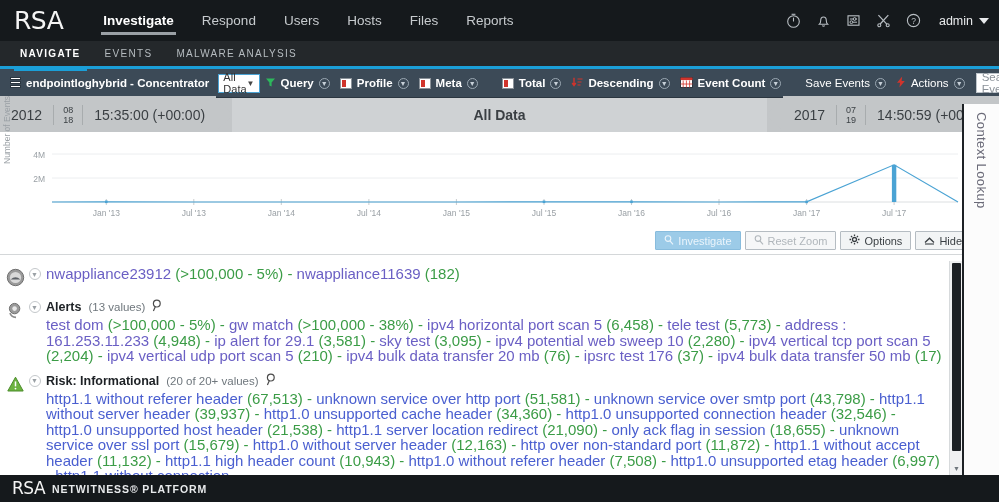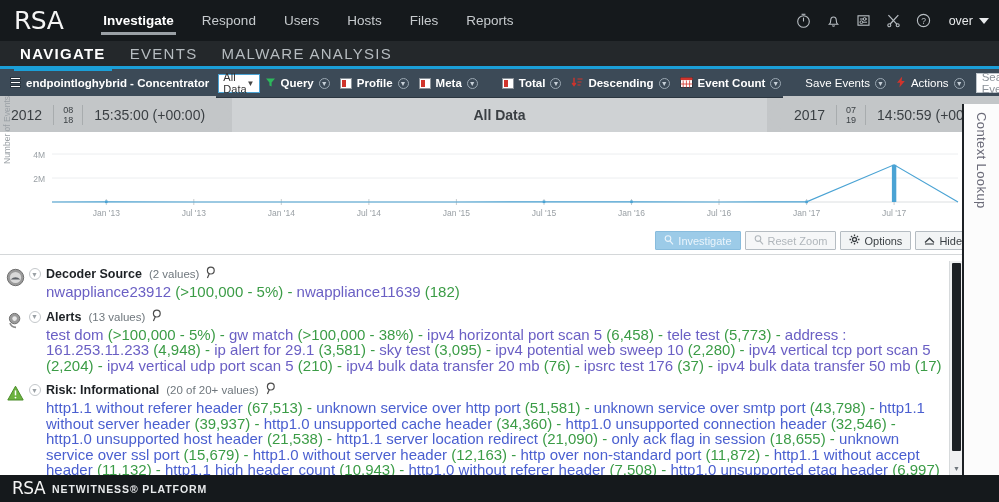--- a/index.html
+++ b/index.html
@@ -52,21 +52,21 @@
     width: 0; height: 0; border-left: 5px solid transparent;
     border-right: 5px solid transparent; border-top: 6px solid #e8eaec;
   }
 
   
   .subnav {
     height: 28px; background: #24282b; display: flex; align-items: center;
     padding: 0 8px; border-bottom: 3px solid #1b9fd8;
   }
   .subnav-item {
-    color: #b6bcc0; font-size: 15px; letter-spacing: 1.3px;
+    color: #b6bcc0; font-size: 10px; letter-spacing: 1.3px;
     padding: 0 12px; height: 28px; line-height: 28px; cursor: pointer;
     position: relative; text-transform: uppercase;
   }
   .subnav-item.active { color: #ffffff; font-weight: bold; }
   .subnav-item.active::after {
     content: ""; position: absolute; left: 6px; right: 6px; bottom: -3px;
     height: 3px; background: #1b9fd8;
   }
 
   
@@ -271,21 +271,21 @@
             <circle cx="12.7" cy="13.2" r="1.5" fill="none" stroke="#b9bfc4" stroke-width="1.1"></circle>
           </svg>
       </span>
       <span class="ticon">
         <svg width="17" height="17" viewBox="0 0 17 17">
             <circle cx="8.5" cy="8.5" r="6.1" fill="none" stroke="#b9bfc4" stroke-width="1.1"></circle>
             <text x="8.5" y="12" font-size="8.5" fill="#b9bfc4" text-anchor="middle" font-family="Liberation Sans, sans-serif">?</text>
           </svg>
       </span>
       <span class="admin">
-        <span>over</span>
+        <span>admin</span>
         <span class="caret-dn"></span>
       </span>
     </div>
   </div>
 
   <div class="subnav">
     <div class="subnav-item active">NAVIGATE</div>
     <div class="subnav-item">EVENTS</div>
     <div class="subnav-item">MALWARE ANALYSIS</div>
   </div>
@@ -474,28 +474,20 @@
         <div class="res-row">
           <div class="res-icons">
             <span><svg width="19" height="19" viewBox="0 0 19 19">
                 <circle cx="9.5" cy="9.5" r="8.2" fill="#9a9a9a" stroke="#6f6f6f"></circle>
                 <circle cx="9.5" cy="9.5" r="5.6" fill="#d9d9d9"></circle>
                 <path d="M4.6 11.6 q4.9-4.6 9.8 0 z" fill="#5d6166"></path>
               </svg></span>
             <span class="circle-chev">▼</span>
           </div>
           <div class="res-body">
-            <div class="res-head">
-              <span class="res-title">Decoder Source</span>
-              <span class="res-count">(2 values)</span>
-              <span class="magnifier"><svg width="12" height="13" viewBox="0 0 12 13">
-                  <circle cx="4.8" cy="4.6" r="3.4" fill="none" stroke="#4b4b4b" stroke-width="1.2"></circle>
-                  <path d="M3.4 7.6 L1.4 12" stroke="#4b4b4b" stroke-width="1.2"></path>
-                </svg></span>
-            </div>
             <div class="res-values"><span class="val-link">nwappliance23912</span><span class="val-num"> (&gt;100,000 - 5%)</span><span class="val-sep"> - </span><span class="val-link">nwappliance11639</span><span class="val-num"> (182)</span></div>
           </div>
         </div>
         <div class="res-row">
           <div class="res-icons">
             <span><svg width="19" height="19" viewBox="0 0 19 19">
                 <circle cx="8.6" cy="7.6" r="5.2" fill="#9a9a9a" stroke="#6f6f6f"></circle>
                 <circle cx="8.6" cy="7.6" r="2.3" fill="#e8e8e8"></circle>
                 <path d="M4 12 q1 4 6 4.4" stroke="#8c8c8c" stroke-width="1.6" fill="none"></path>
               </svg></span>

